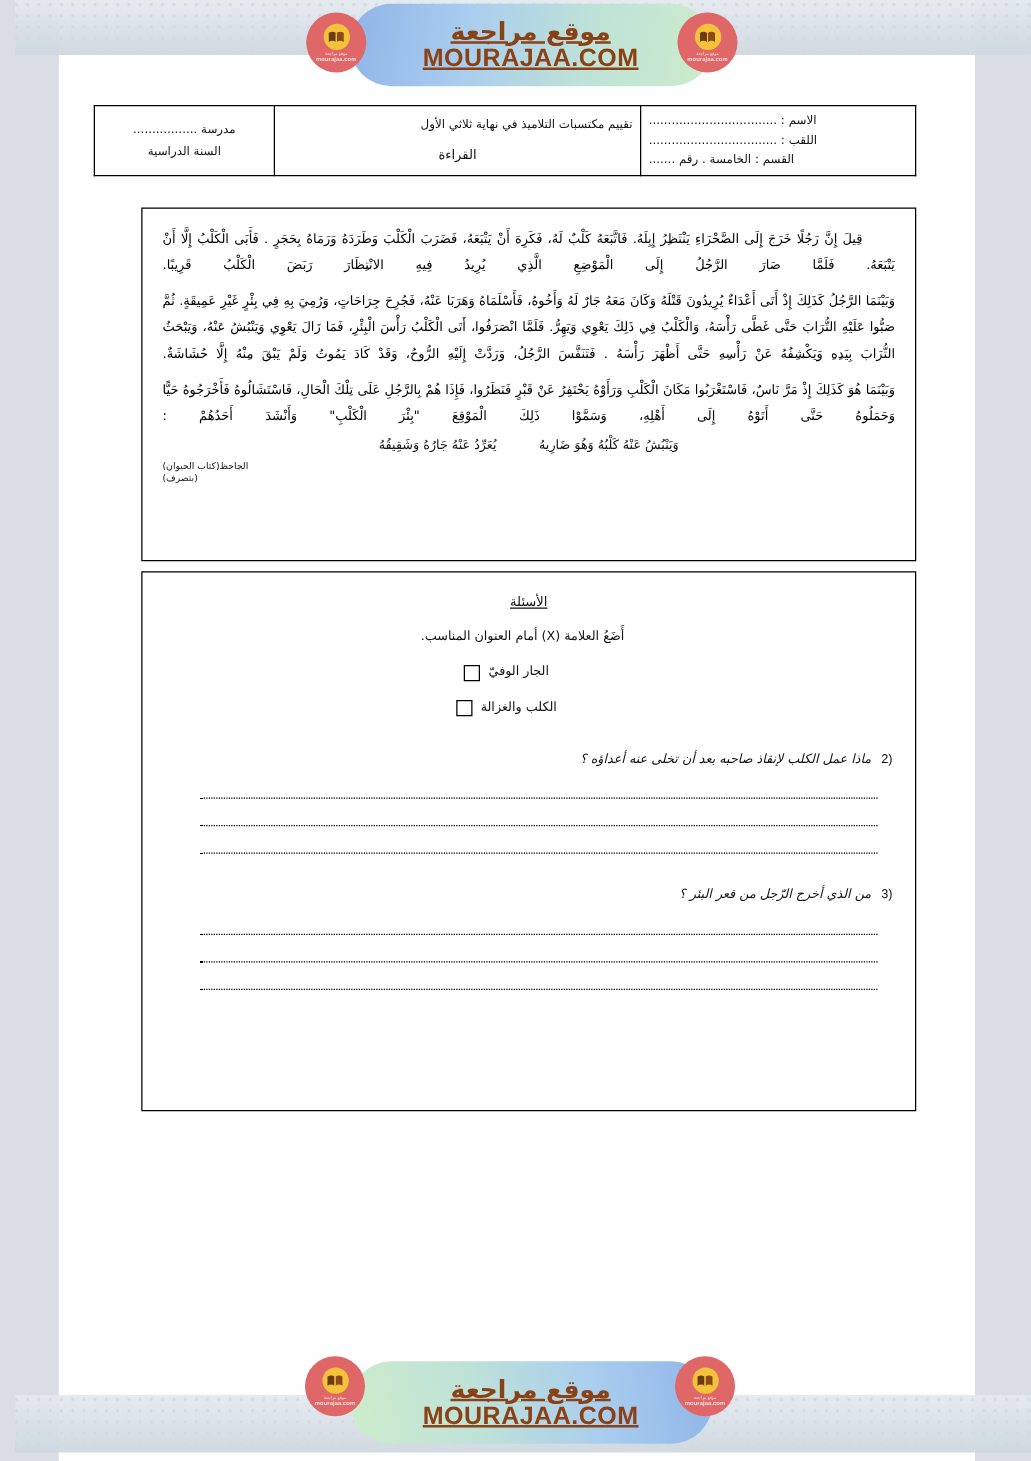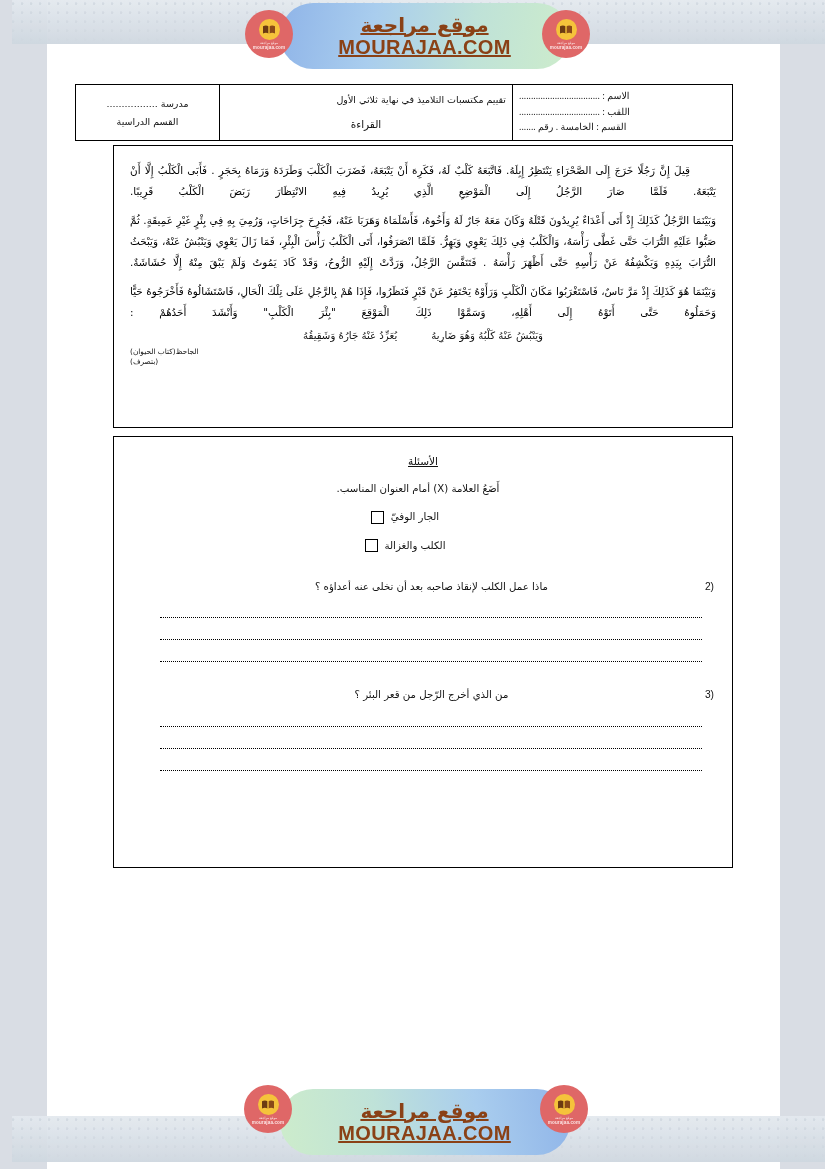--- a/index.html
+++ b/index.html
@@ -152,31 +152,31 @@
     border-collapse: collapse;
     table-layout: fixed;
   }
   .hdr-table td {
     border: 1px solid #000;
     vertical-align: middle;
     padding: 4px 6px;
     font-size: 9.5px;
     line-height: 1.65;
   }
-  .hdr-cell-name  { width: 207px; text-align: left; font-family: Liberation Serif, serif; }
+  .hdr-cell-name  { width: 207px; text-align: left; }
   .hdr-cell-title { width: 280px; text-align: center; }
   .hdr-cell-school{ width: 131px; text-align: center; }
   .hdr-title-1 { margin-bottom: 9px; text-align: right; }
   .hdr-title-2 { font-size: 10.5px; }
   .hdr-line { white-space: nowrap; }
   .hdr-school-1 { margin-bottom: 2px; }
 
   
   .passage {
-    margin-top: 4px;
+    margin-top: 25px;
     border: 1px solid #000;
     padding: 14px 16px 8px 16px;
     min-height: 283px;
     box-sizing: border-box;
   }
   .passage p {
     margin: 0 0 7px 0;
     font-size: 10.4px;
     line-height: 2.05;
     text-align: justify;
@@ -275,21 +275,21 @@
     flex: 0 0 11px;
   }
 
   .q-numbered {
     display: flex;
     align-items: flex-start;
     gap: 8px;
     margin-top: 24px;
   }
   .q-num { font-size: 10.2px; font-family: "Liberation Sans", sans-serif; }
-  .q-text { flex: 1; text-align: center; font-size: 10.2px; padding-left: 34px; }
+  .q-text { flex: 1; text-align: right; font-size: 10.2px; padding-left: 34px; font-style: italic; }
 
   .answer-lines { margin-top: 8px; padding: 0 12px 0 28px; }
   .dotline {
     height: 14px;
     border-bottom: 1.4px dotted #000;
     margin-bottom: 7px;
   }
 </style>
 </head>
 <body>
@@ -344,21 +344,21 @@
         <div class="hdr-line">الاسم : ..................................</div>
         <div class="hdr-line">اللقب : ..................................</div>
         <div class="hdr-line">القسم : الخامسة  .   رقم .......</div>
       </td>
       <td class="hdr-cell-title">
         <div class="hdr-title-1">تقييم مكتسبات التلاميذ في نهاية ثلاثي الأول</div>
         <div class="hdr-title-2">القراءة</div>
       </td>
       <td class="hdr-cell-school">
         <div class="hdr-school-1">مدرسة .................</div>
-        <div>القسم الدراسية</div>
+        <div>السنة الدراسية</div>
       </td>
     </tr>
   </tbody>
     </table>
 
   <div class="passage">
     <p class="p-first">قِيلَ إِنَّ رَجُلًا خَرَجَ إِلَى الصَّحْرَاءِ يَنْتَظِرُ إِبِلَهُ. فَاتَّبَعَهُ كَلْبٌ لَهُ، فَكَرِهَ أَنْ يَتْبَعَهُ، فَضَرَبَ الْكَلْبَ وَطَرَدَهُ وَرَمَاهُ بِحَجَرٍ . فَأَبَى الْكَلْبُ إِلَّا أَنْ يَتْبَعَهُ. فَلَمَّا صَارَ الرَّجُلُ إِلَى الْمَوْضِعِ الَّذِي يُرِيدُ فِيهِ الانْتِظَارَ رَبَضَ الْكَلْبُ قَرِيبًا.</p>
     <p>وَبَيْنَمَا الرَّجُلُ كَذَلِكَ إِذْ أَتَى أَعْدَاءٌ يُرِيدُونَ قَتْلَهُ وَكَانَ مَعَهُ جَارٌ لَهُ وَأَخُوهُ، فَأَسْلَمَاهُ وَهَرَبَا عَنْهُ، فَجُرِحَ جِرَاحَاتٍ، وَرُمِيَ بِهِ فِي بِئْرٍ غَيْرِ عَمِيقَةٍ. ثُمَّ صَبُّوا عَلَيْهِ التُّرَابَ حَتَّى غَطَّى رَأْسَهُ، وَالْكَلْبُ فِي ذَلِكَ يَعْوِي وَيَهِرُّ. فَلَمَّا انْصَرَفُوا، أَتَى الْكَلْبُ رَأْسَ الْبِئْرِ، فَمَا زَالَ يَعْوِي وَيَنْبُشُ عَنْهُ، وَيَبْحَثُ التُّرَابَ بِيَدِهِ وَيَكْشِفُهُ عَنْ رَأْسِهِ حَتَّى أَظْهَرَ رَأْسَهُ . فَتَنَفَّسَ الرَّجُلُ، وَرَدَّتْ إِلَيْهِ الرُّوحُ، وَقَدْ كَادَ يَمُوتُ وَلَمْ يَبْقَ مِنْهُ إِلَّا حُشَاشَةٌ.</p>
     <p>وَبَيْنَمَا هُوَ كَذَلِكَ إِذْ مَرَّ نَاسٌ، فَاسْتَغْرَبُوا مَكَانَ الْكَلْبِ وَرَأَوْهُ يَحْتَفِرُ عَنْ قَبْرٍ فَنَظَرُوا، فَإِذَا هُمْ بِالرَّجُلِ عَلَى تِلْكَ الْحَالِ، فَاسْتَشَالُوهُ فَأَخْرَجُوهُ حَيًّا وَحَمَلُوهُ حَتَّى أَتَوْهُ إِلَى أَهْلِهِ، وَسَمَّوْا ذَلِكَ الْمَوْقِعَ "بِئْرَ الْكَلْبِ" وَأَنْشَدَ أَحَدُهُمْ :</p>
 

